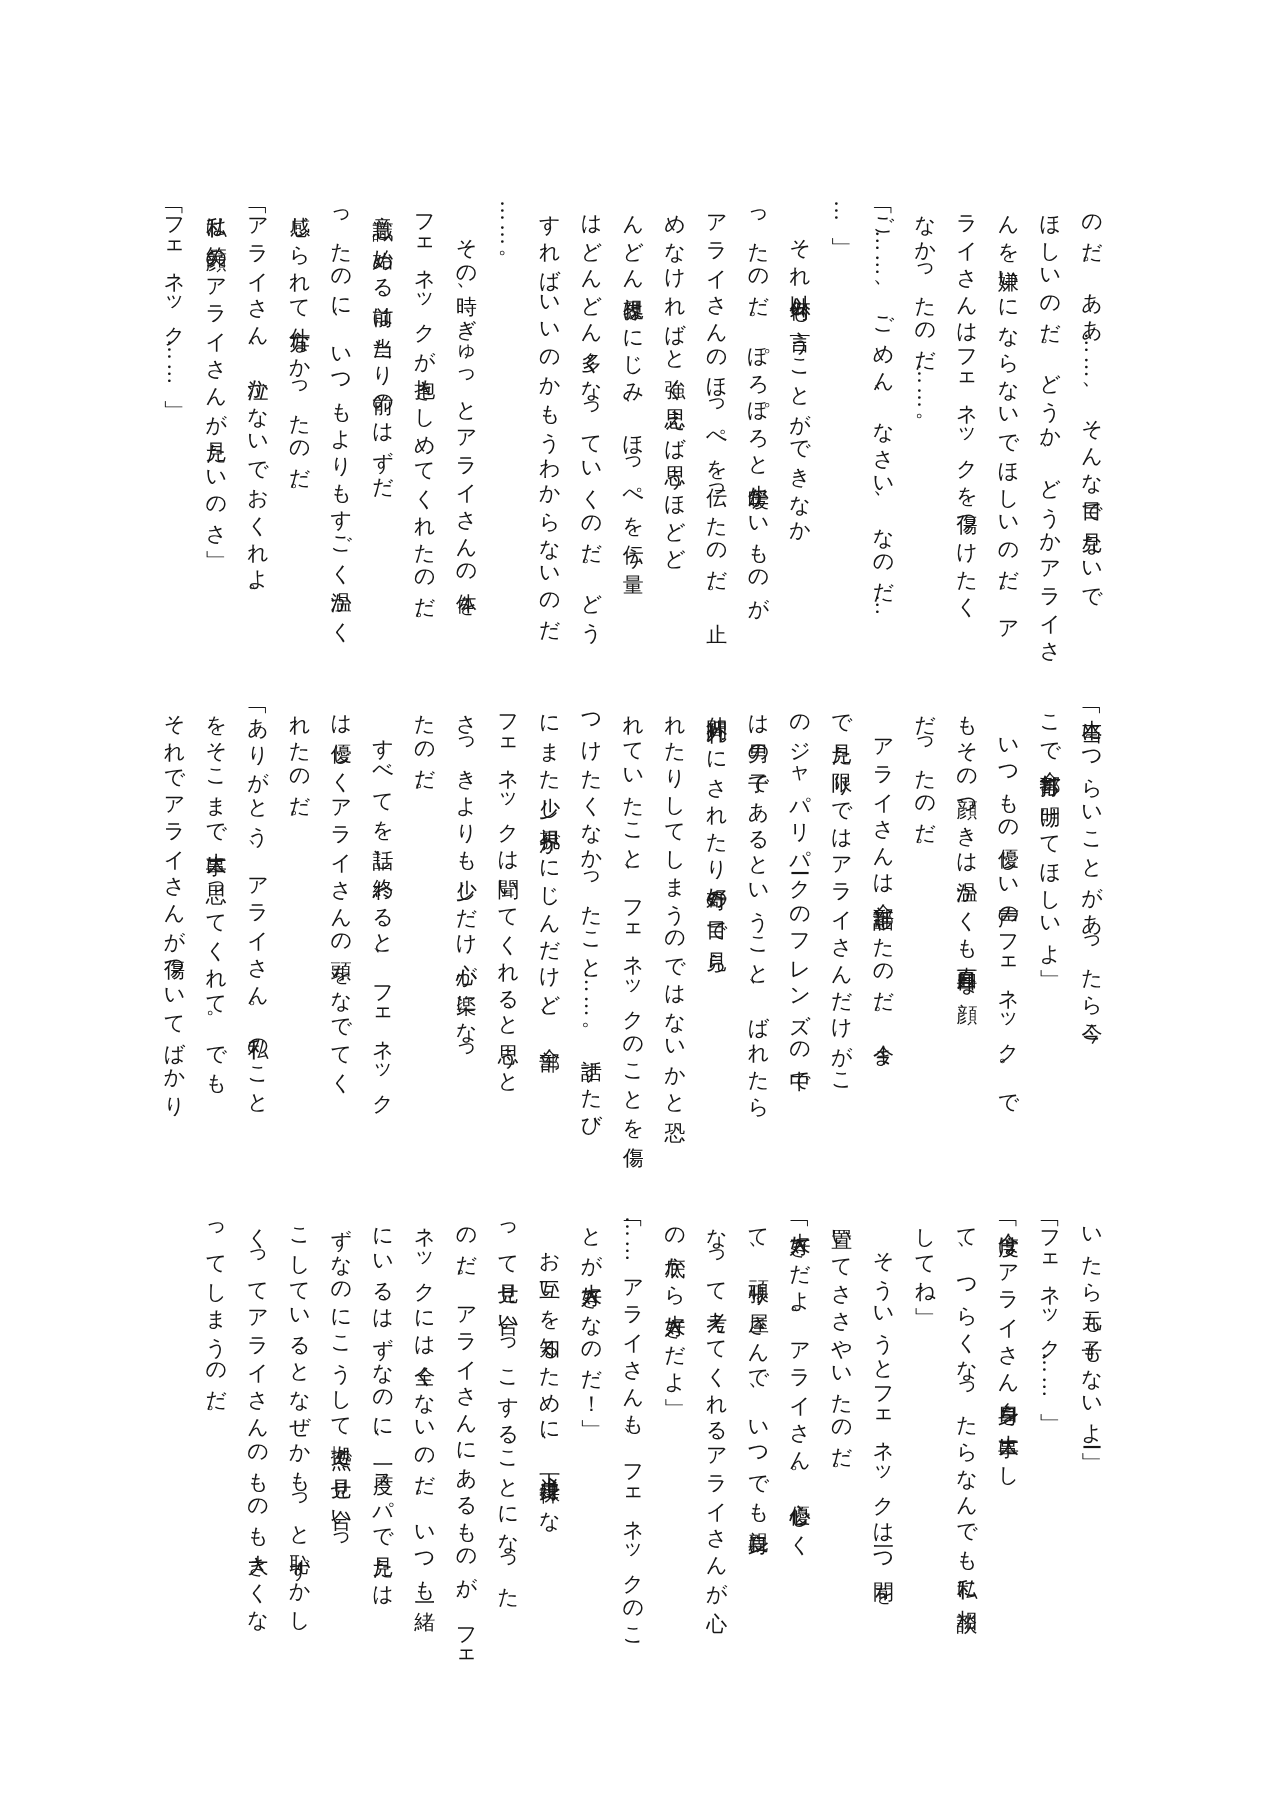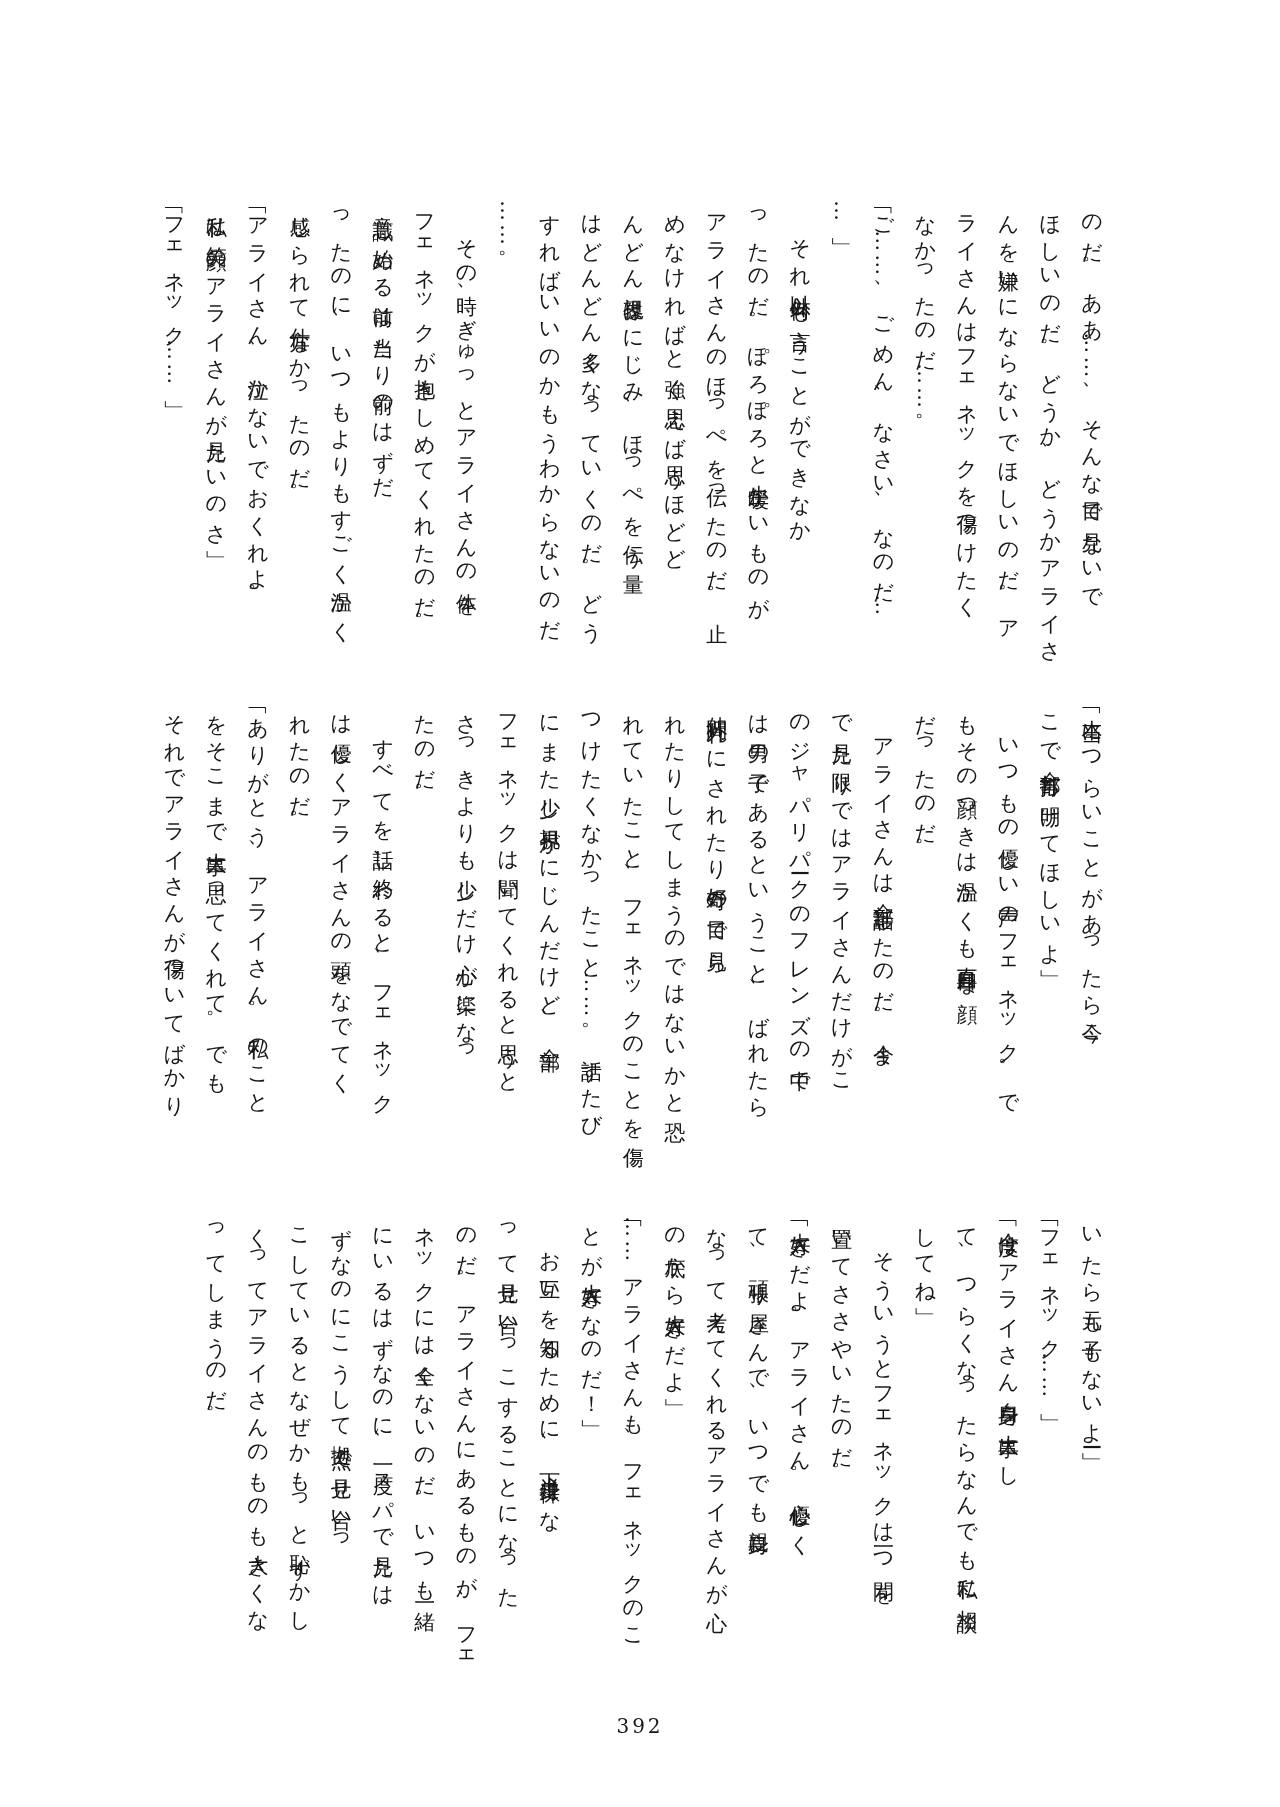--- a/index.html
+++ b/index.html
@@ -109,14 +109,13 @@
       <div class="col">　お互いを知るために、下半身裸にな</div>
       <div class="col">って見せ合いっこすることになった</div>
       <div class="col">のだ。アライさんにあるものが、フェ</div>
       <div class="col">ネックには全くないのだ。いつも一緒</div>
       <div class="col">にいるはずなのに、一度スパで見たは</div>
       <div class="col">ずなのにこうして拠点で見せ合いっ</div>
       <div class="col">こしているとなぜかもっと恥ずかし</div>
       <div class="col">くってアライさんのものも大きくな</div>
       <div class="col">ってしまうのだ。</div>
     </div>
-  <div class="page-number">392</div>
 </div>
 
 </body></html>

